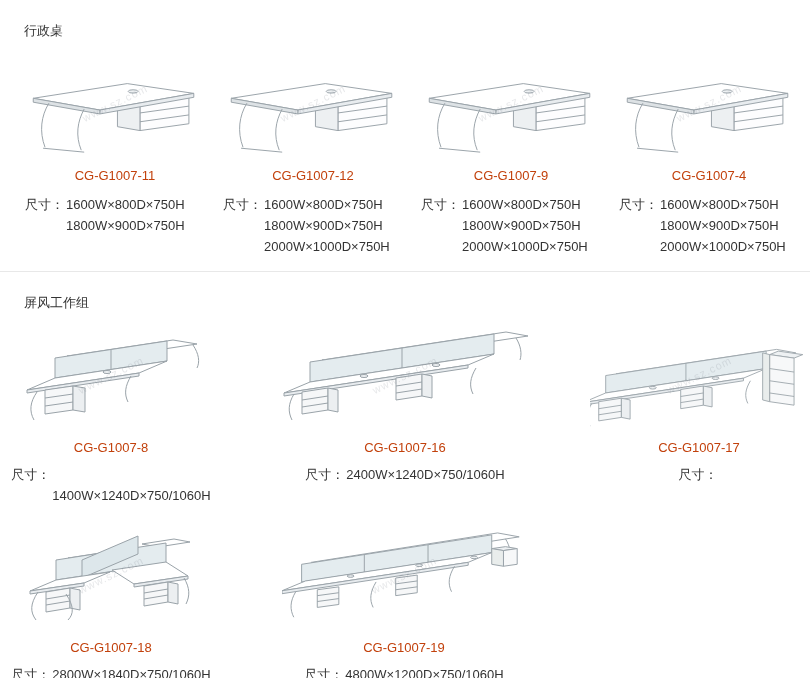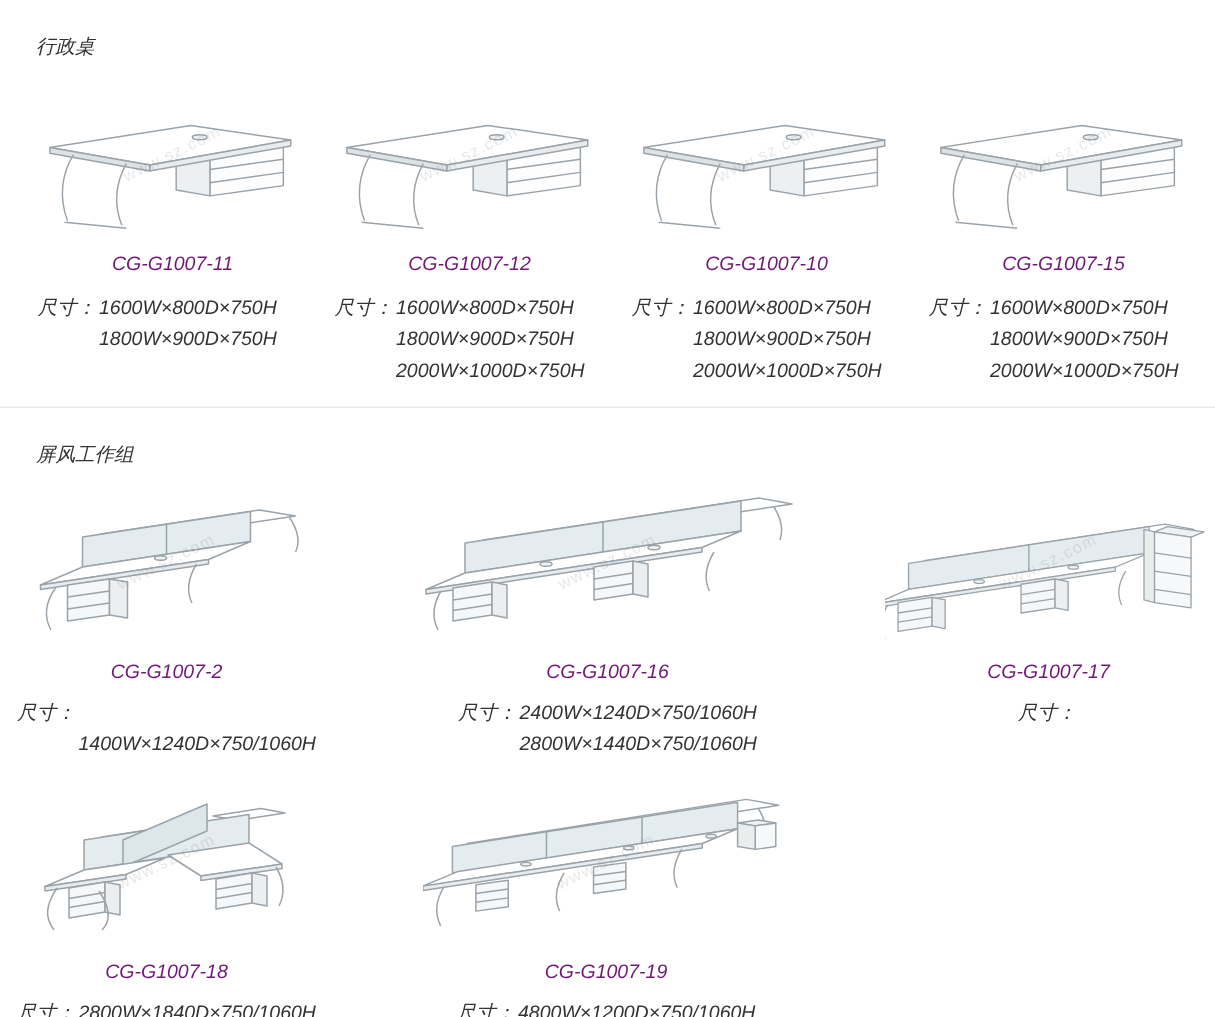--- a/index.html
+++ b/index.html
@@ -4,21 +4,21 @@
 <style>
   * { box-sizing: border-box; }
   html,body { margin:0; padding:0; background:#fff; }
   body {
     font-family: "Liberation Sans", "DejaVu Sans", sans-serif;
     color:#333; font-size:13px;
   }
   .page { width:810px; min-height:678px; margin:0 auto; background:#fff; position:relative; }
 
   .section { padding-top:22px; }
-  .section-title { font-size:13px; font-weight:400; color:#333; margin:0 0 2px 24px;font-style:italic; }
+  .section-title { font-size:13px; font-weight:400; color:#333; margin:0 0 2px 24px; }
 
   .row { display:flex; }
   .row-exec { padding-left:16px; }
   .row-exec .card { width:198px; }
   .row-ws1 { justify-content:space-between; }
   .row-ws1 .card-a { width:222px; }
   .row-ws1 .card-b { width:292px; }
   .row-ws1 .card-c { width:222px; }
   .row-ws2 .card-a { width:222px; }
   .row-ws2 .card-b { width:292px; margin-left:36px; }
@@ -28,24 +28,24 @@
     width:100%; height:118px; position:relative;
     display:flex; align-items:flex-end; justify-content:center;
     padding-bottom:2px;
   }
   .wm {
     position:absolute; left:50%; top:52%;
     transform:translate(-50%,-50%) rotate(-26deg);
     color:rgba(120,130,140,0.18); font-size:11px; letter-spacing:1px;
     white-space:nowrap; pointer-events:none;
   }
-  .pname { margin-top:8px; font-size:13px; color:#701a75; text-align:center;font-style:italic; }
+  .pname { margin-top:8px; font-size:13px; color:#c2410c; text-align:center; }
   .sizes { margin-top:9px; line-height:21px; font-size:13px; color:#333; }
   .row-exec .sizes { align-self:flex-start; padding-left:9px; margin-top:11px; }
-  .srow { display:flex; white-space:nowrap;font-style:italic; }
+  .srow { display:flex; white-space:nowrap; }
   .slabel { flex:0 0 41px; width:41px; }
   .divider { border:0; border-top:1px solid #e8e8e8; margin:14px 0 0 0; }
   .row-gap { height:8px; }
   .sec-ws { padding-bottom:10px; }
   svg.ill { display:block; }
 </style>
 </head>
 <body>
 
 <svg width="0" height="0" style="position:absolute" aria-hidden="true">
@@ -211,21 +211,21 @@
         </div>
       </div>
 
       <div class="card">
         <div class="img">
           <span class="wm">www.sz.com</span>
           <svg class="ill" width="172" height="93" viewBox="0 0 175 95">
               <use href="#sym-exec"></use>
             </svg>
         </div>
-        <div class="pname">CG-G1007-10</div>
+        <div class="pname">CG-G1007-9</div>
         <div class="sizes">
           <div class="srow">
               <span class="slabel">尺寸：</span>
               <span class="sval">1600W×800D×750H</span>
             </div>
           <div class="srow">
               <span class="slabel"></span>
               <span class="sval">1800W×900D×750H</span>
             </div>
           <div class="srow">
@@ -235,21 +235,21 @@
         </div>
       </div>
 
       <div class="card">
         <div class="img">
           <span class="wm">www.sz.com</span>
           <svg class="ill" width="172" height="93" viewBox="0 0 175 95">
               <use href="#sym-exec"></use>
             </svg>
         </div>
-        <div class="pname">CG-G1007-15</div>
+        <div class="pname">CG-G1007-4</div>
         <div class="sizes">
           <div class="srow">
               <span class="slabel">尺寸：</span>
               <span class="sval">1600W×800D×750H</span>
             </div>
           <div class="srow">
               <span class="slabel"></span>
               <span class="sval">1800W×900D×750H</span>
             </div>
           <div class="srow">
@@ -269,21 +269,21 @@
 
     <div class="row row-ws1">
 
       <div class="card card-a">
         <div class="img">
           <span class="wm">www.sz.com</span>
           <svg class="ill" width="200" height="100" viewBox="0 0 200 100">
               <use href="#sym-ws2"></use>
             </svg>
         </div>
-        <div class="pname">CG-G1007-2</div>
+        <div class="pname">CG-G1007-8</div>
         <div class="sizes">
           <div class="srow">
               <span class="slabel">尺寸：</span>
             </div>
           <div class="srow">
               <span class="slabel"></span>
               <span class="sval">1400W×1240D×750/1060H</span>
             </div>
         </div>
       </div>
@@ -294,24 +294,20 @@
           <svg class="ill" width="250" height="100" viewBox="0 0 250 100">
               <use href="#sym-ws4"></use>
             </svg>
         </div>
         <div class="pname">CG-G1007-16</div>
         <div class="sizes">
           <div class="srow">
               <span class="slabel">尺寸：</span>
               <span class="sval">2400W×1240D×750/1060H</span>
             </div>
-          <div class="srow">
-              <span class="slabel"></span>
-              <span class="sval">2800W×1440D×750/1060H</span>
-            </div>
         </div>
       </div>
 
       <div class="card card-c">
         <div class="img">
           <span class="wm">www.sz.com</span>
           <svg class="ill" width="218" height="88" viewBox="0 0 250 100">
               <use href="#sym-ws4cab"></use>
             </svg>
         </div>

